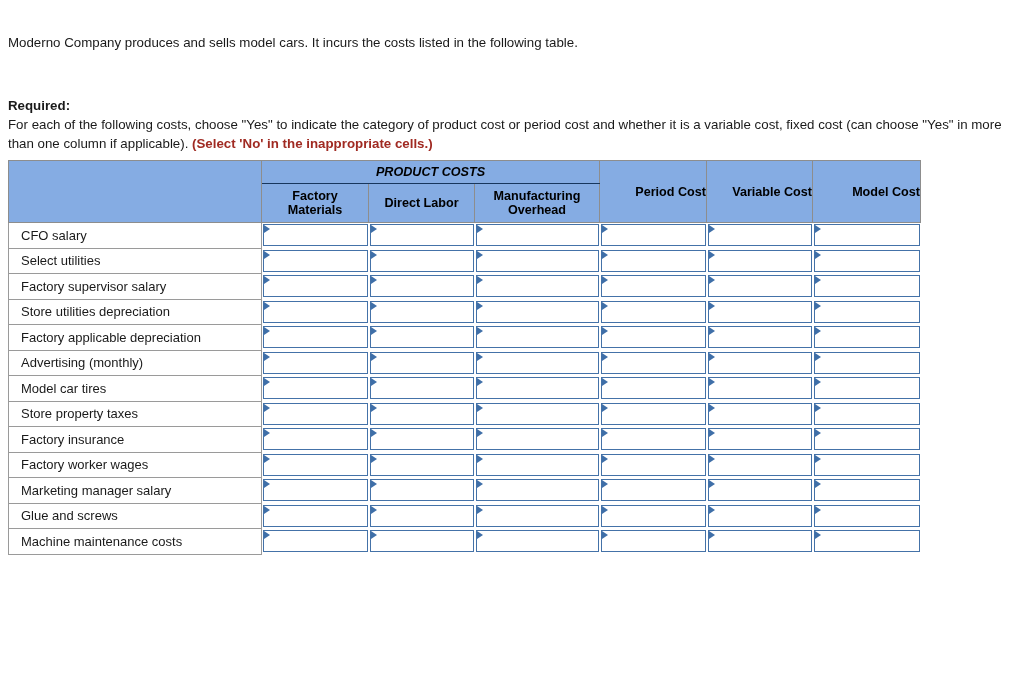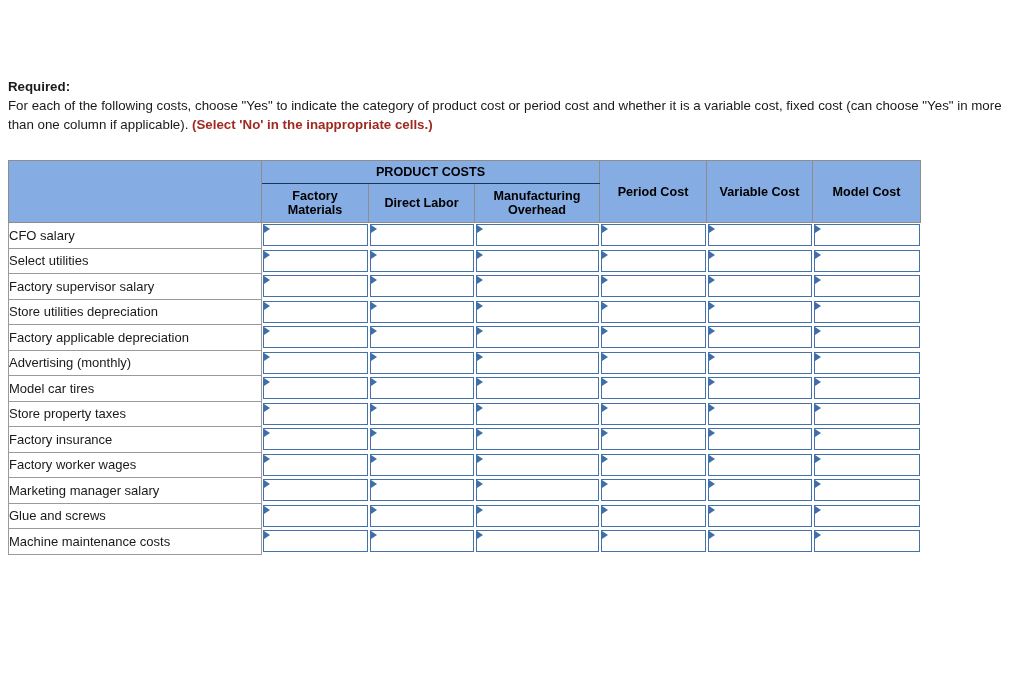--- a/index.html
+++ b/index.html
@@ -68,37 +68,39 @@
     border: 1px solid #8d8d8d;
     padding: 0;
     line-height: 14px;
   }
   th.corner {
     border-right: 1px solid #8d8d8d;
   }
   th.group {
     height: 22px;
     border-bottom: 1.5px solid #17365d;
+    font-style: italic;
   }
   th.sub {
     height: 38px;
   }
   th.tall {
     height: 60px;
+    text-align: right;
   }
 
   
   td.rowlabel {
     border: 1px solid #9a9a9a;
     border-top: none;
     font-size: 13px;
     font-weight: normal;
     text-align: left;
     vertical-align: middle;
-    padding: 0 0 0 0;
+    padding: 0 0 0 12px;
     height: 24.5px;
     background: #ffffff;
     color: #1a1a1a;
     white-space: nowrap;
   }
   tr.row-first td.rowlabel {
     border-top: 1px solid #9a9a9a;
   }
 
   
@@ -124,20 +126,21 @@
     height: 0;
     border-style: solid;
     border-width: 4.5px 0 4.5px 6px;
     border-color: transparent transparent transparent #3f6fa8;
   }
 </style>
 </head>
 <body>
 
 <div id="prose">
+  <div class="para">Moderno Company produces and sells model cars. It incurs the costs listed in the following table.</div>
   <div class="spacer"></div>
   <div class="para req-label">Required:</div>
   <div class="para"><span>For each of the following costs, choose "Yes" to indicate the category of product cost or period cost and whether it is a variable cost, fixed cost (can choose "Yes" in more than one column if applicable). </span><span class="warn">(Select 'No' in the inappropriate cells.)</span></div>
 </div>
 
 <table id="cost-table">
   <colgroup>
     <col class="c-label">
       <col class="c-dm">
       <col class="c-dl">

